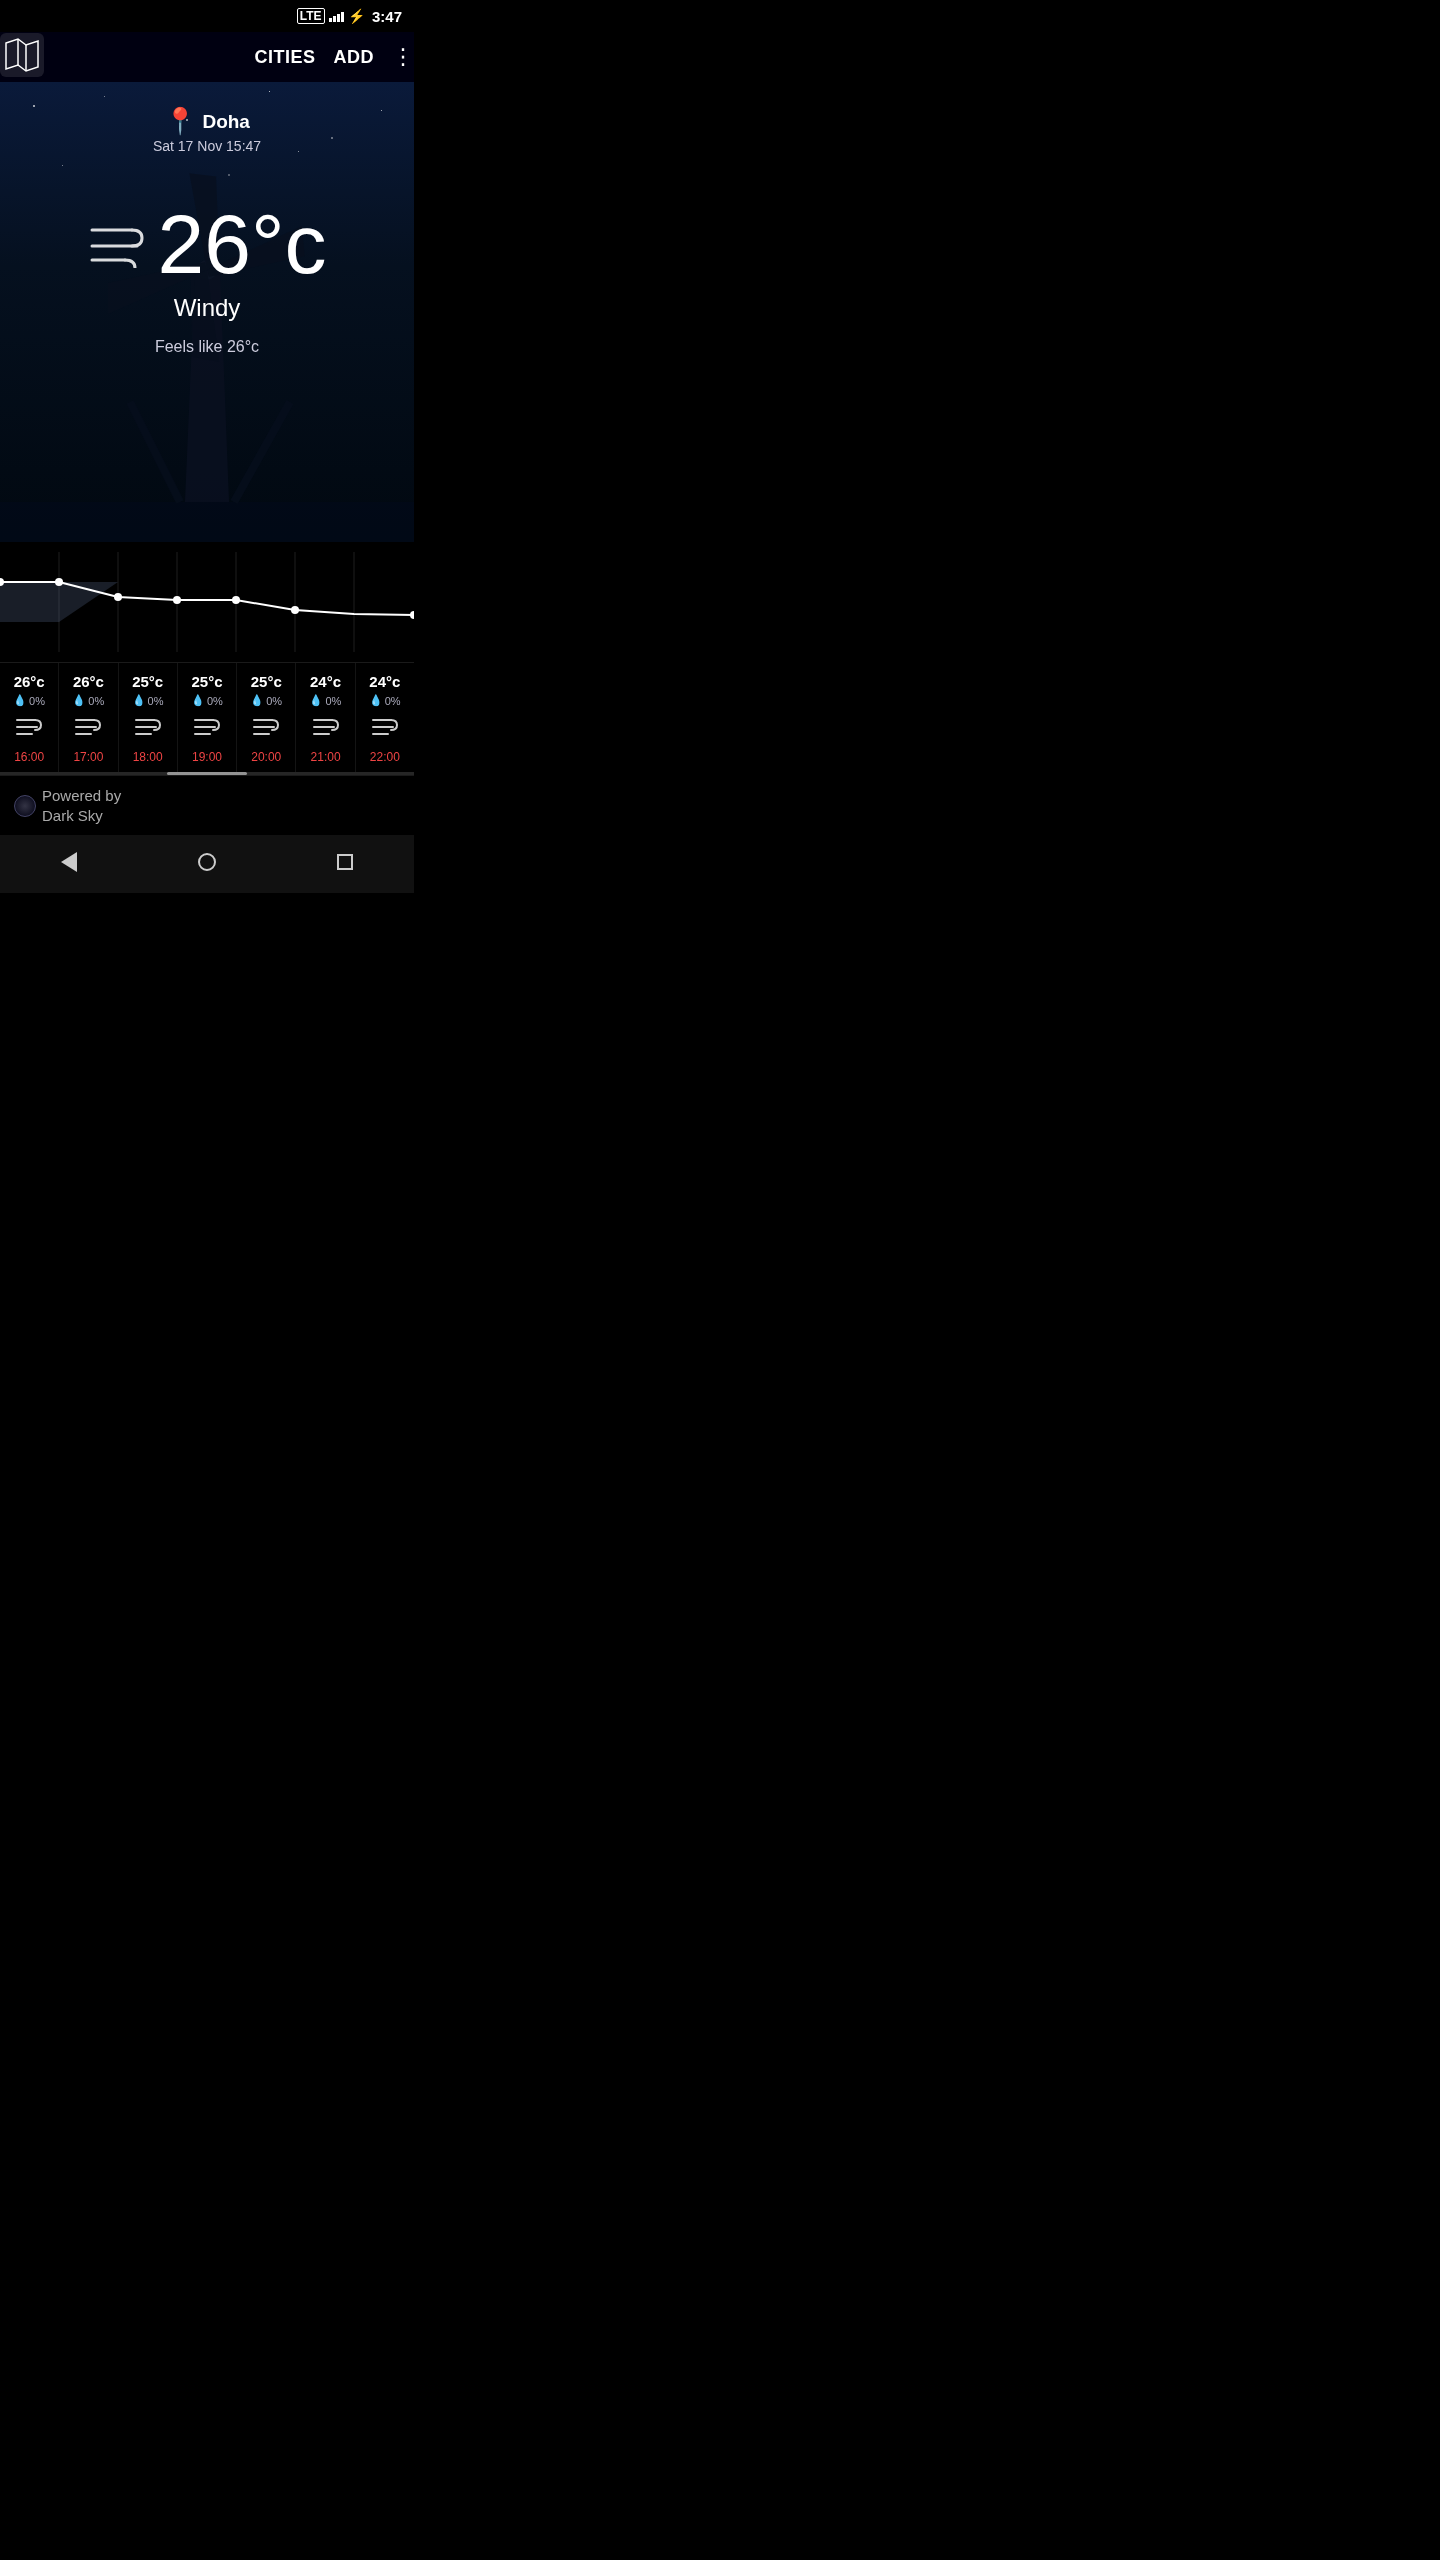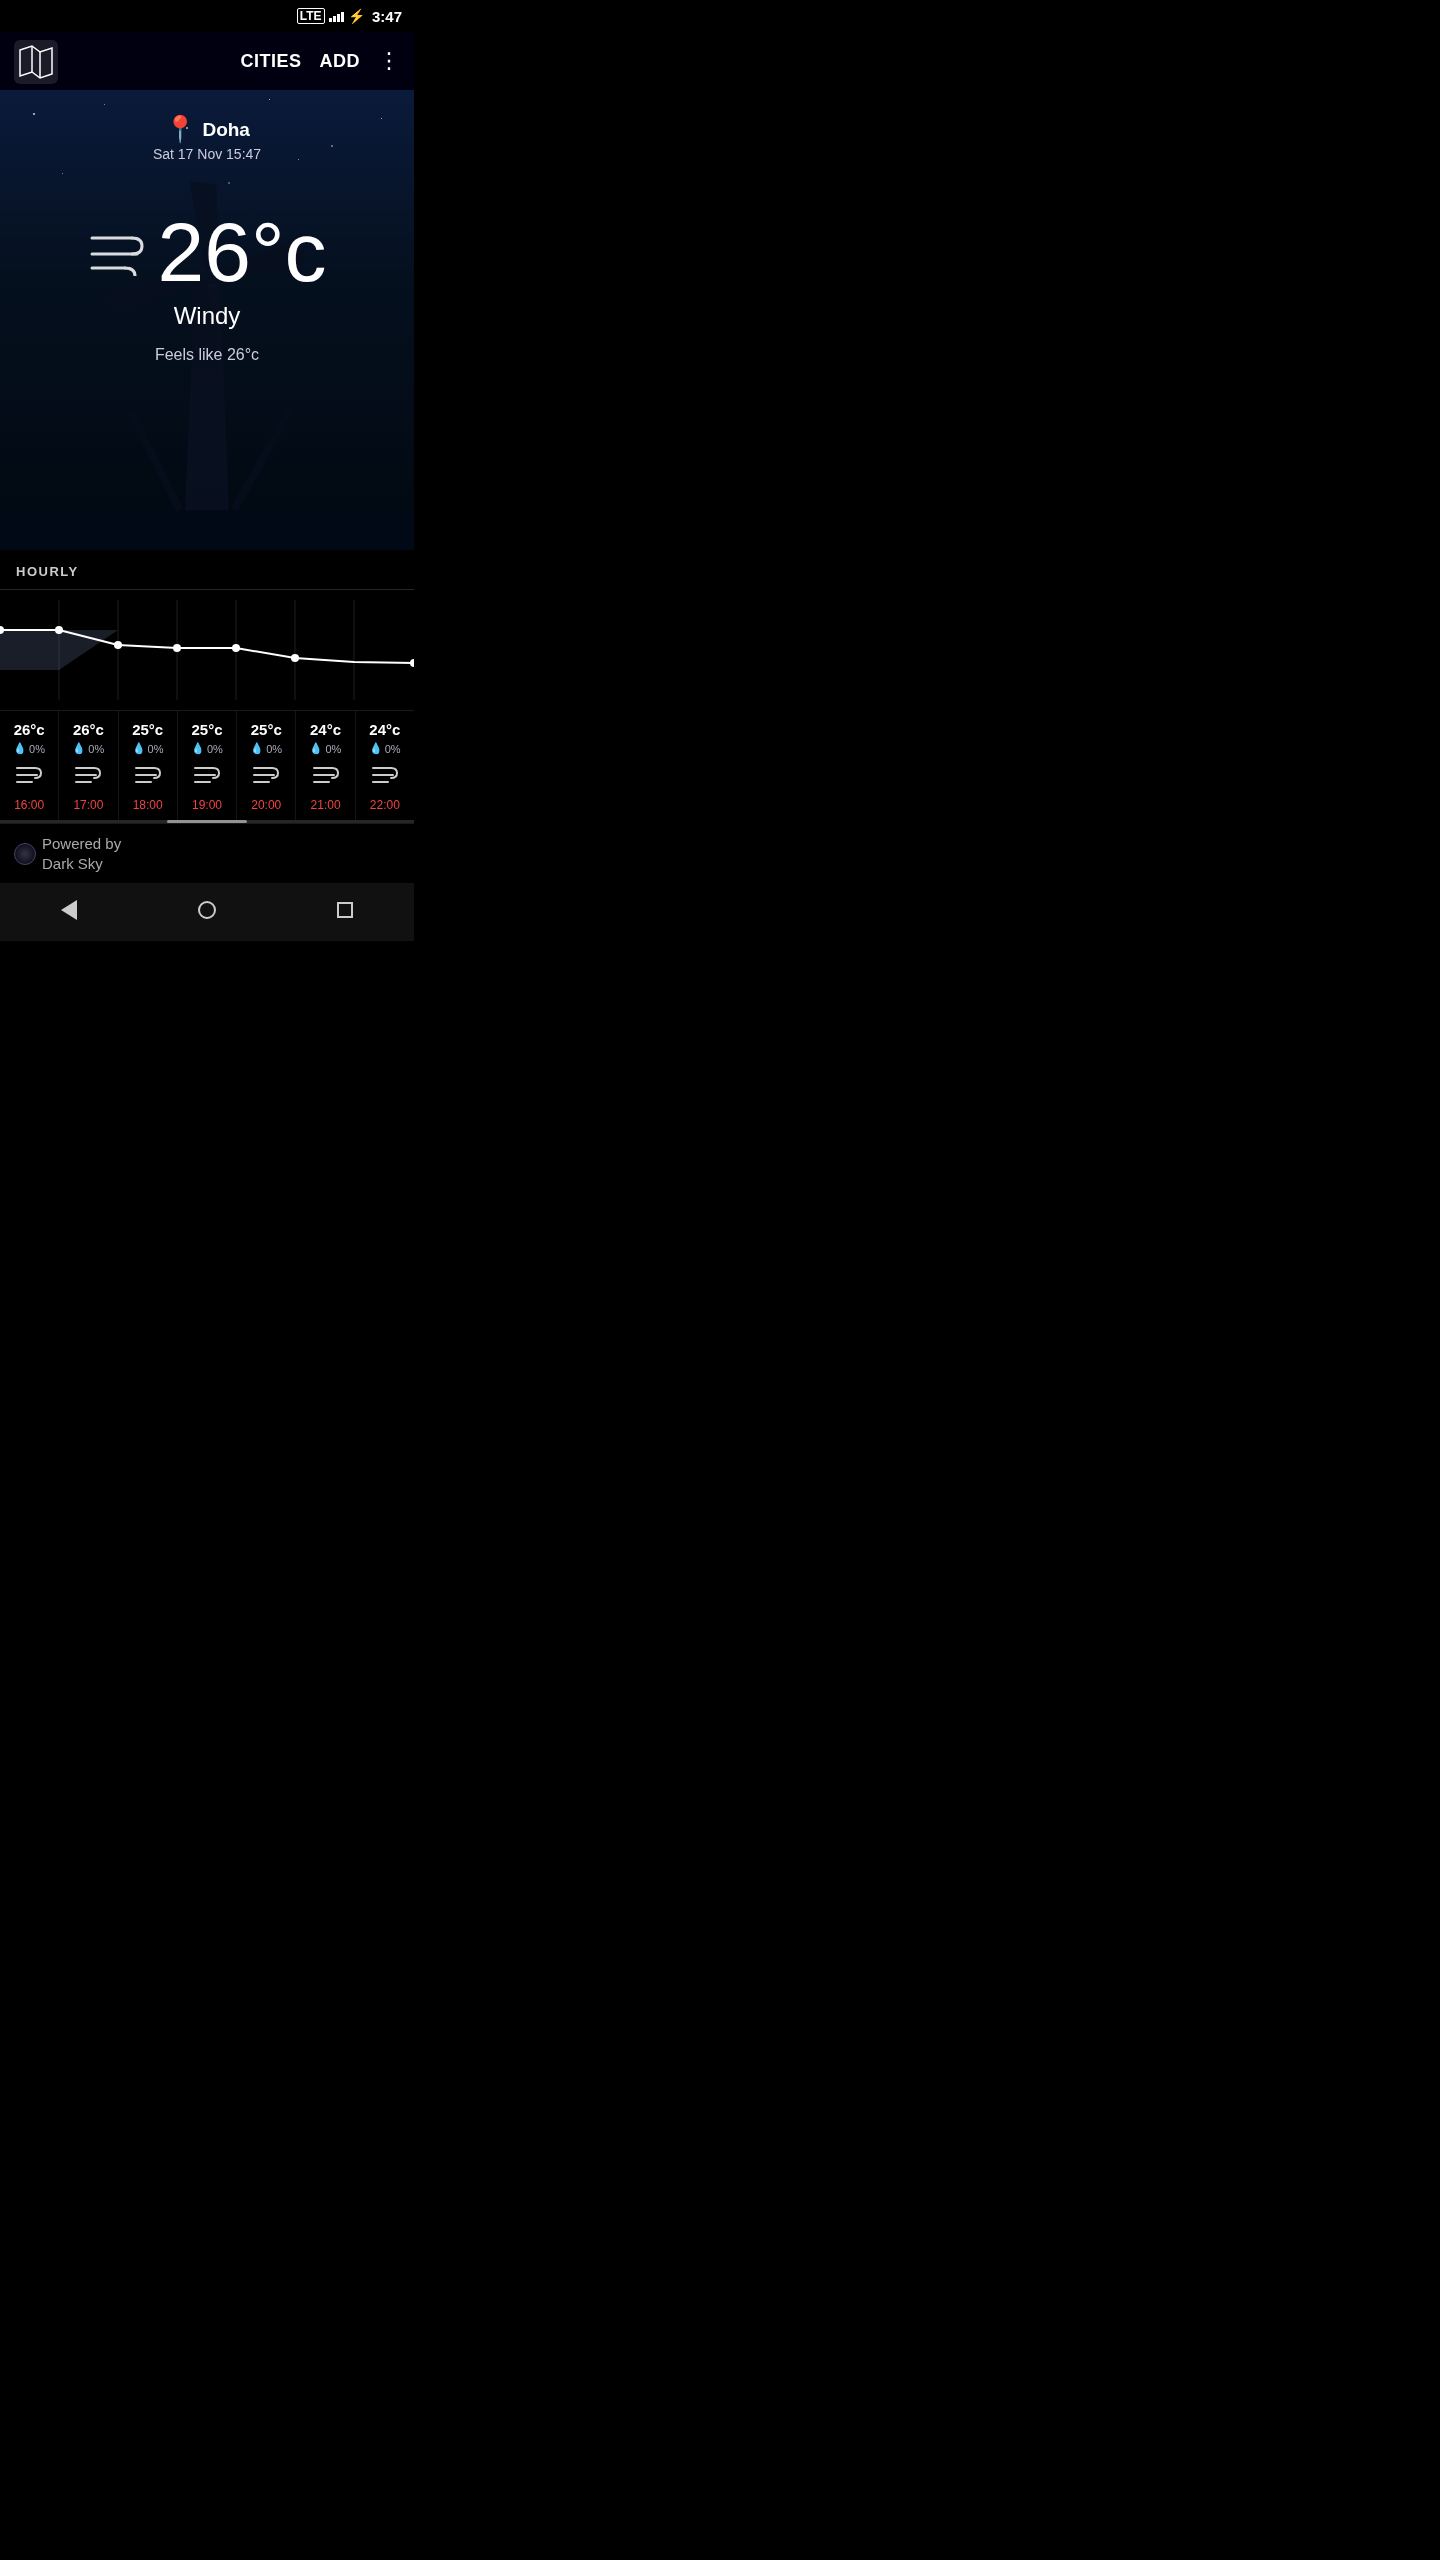--- a/index.html
+++ b/index.html
@@ -53,23 +53,24 @@
     .signal-icon span {
       background: #fff;
       width: 3px;
       display: block;
     }
 
     
     .top-nav {
       background: rgba(0,0,20,0.85);
       display: flex;
+      align-items: center;
       justify-content: space-between;
-      padding: 8px 14px;
-      height: 58px;
+      padding: 8px 0;
+      height: 50px;
     }
     .app-logo {
       width: 44px;
       height: 44px;
     }
     .nav-actions {
       display: flex;
       align-items: center;
       gap: 18px;
     }
@@ -401,21 +402,20 @@
       </svg>
     </div>
     <span class="temp-display">26°c</span>
   </div>
 
   <div class="condition-text">Windy</div>
   <div class="feels-like">Feels like 26°c</div>
 </div>
 
 <div class="hourly-section">
-  <div class="hourly-header">HOURLY</div>
 
   <div class="chart-area">
     <svg width="100%" height="100%" viewBox="0 0 414 100" preserveAspectRatio="none">
 
       <line x1="59" y1="0" x2="59" y2="100" stroke="rgba(255,255,255,0.12)" stroke-width="1"></line>
       <line x1="118" y1="0" x2="118" y2="100" stroke="rgba(255,255,255,0.12)" stroke-width="1"></line>
       <line x1="177" y1="0" x2="177" y2="100" stroke="rgba(255,255,255,0.12)" stroke-width="1"></line>
       <line x1="236" y1="0" x2="236" y2="100" stroke="rgba(255,255,255,0.12)" stroke-width="1"></line>
       <line x1="295" y1="0" x2="295" y2="100" stroke="rgba(255,255,255,0.12)" stroke-width="1"></line>
       <line x1="354" y1="0" x2="354" y2="100" stroke="rgba(255,255,255,0.12)" stroke-width="1"></line>

